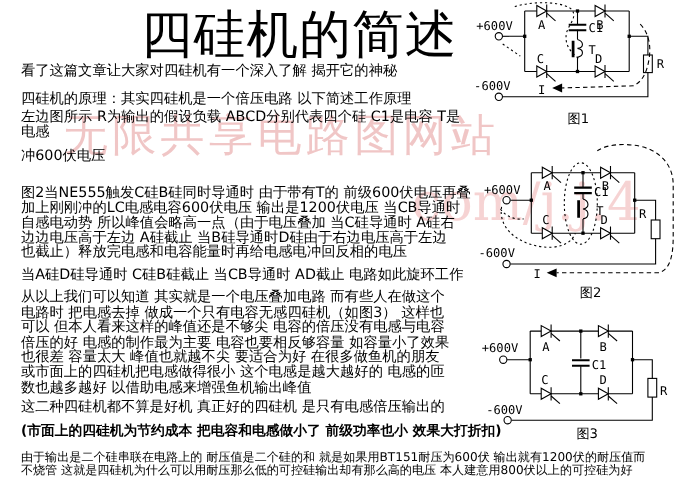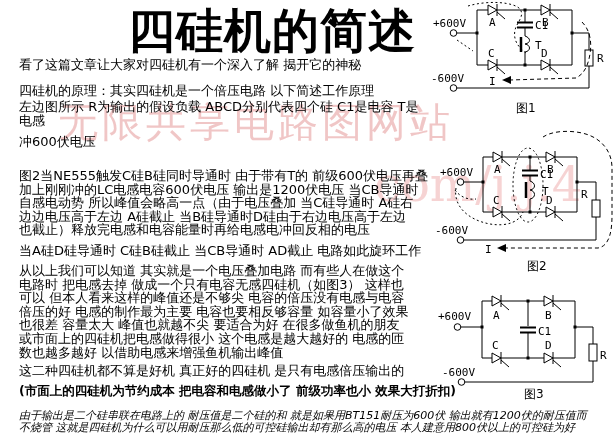--- a/index.html
+++ b/index.html
@@ -1,23 +1,23 @@
 <!DOCTYPE html>
 <html><head>
 <meta charset="utf-8">
 <style>
   html,body{margin:0;padding:0;background:#fff;}
   #page{position:relative;width:614px;height:436px;background:#fff;overflow:hidden;
         font-family:"DejaVu Sans",sans-serif;color:#000;}
   .title{position:absolute;left:128px;top:0px;font-family:"DejaVu Serif",serif;
-         font-size:47px;font-weight:bold;letter-spacing:1px;white-space:nowrap;}
+         font-size:47px;font-weight:normal;letter-spacing:1px;white-space:nowrap;}
   .para{position:absolute;left:3px;font-size:13px;line-height:13.6px;white-space:nowrap;z-index:2;margin-left:16px;}
   .para div{white-space:nowrap;}
   .bold{font-weight:bold;font-size:12.5px;}
-  .small{font-size:11px;line-height:11.6px;font-style:italic;}
+  .small{font-size:11px;line-height:11.6px;}
   .wm{position:absolute;z-index:1;white-space:nowrap;pointer-events:none;}
   .wm1{left:58px;top:95px;font-size:40px;letter-spacing:4px;color:#e9a9a9;opacity:.65;}
   .wm2{left:374px;top:156px;font-size:48px;font-family:"DejaVu Serif",serif;color:#f0b0b0;opacity:.55;}
   .fig{position:absolute;z-index:3;}
   svg text{font-family:"DejaVu Sans Mono",monospace;font-size:11px;fill:#000;}
   svg text.cn{font-family:"DejaVu Sans",sans-serif;font-size:12px;}
   .w{stroke:#000;stroke-width:1;fill:none;}
   .w2{stroke:#000;stroke-width:2;fill:none;}
   .w25{stroke:#000;stroke-width:2.5;fill:none;}
   .dot{fill:#000;}

